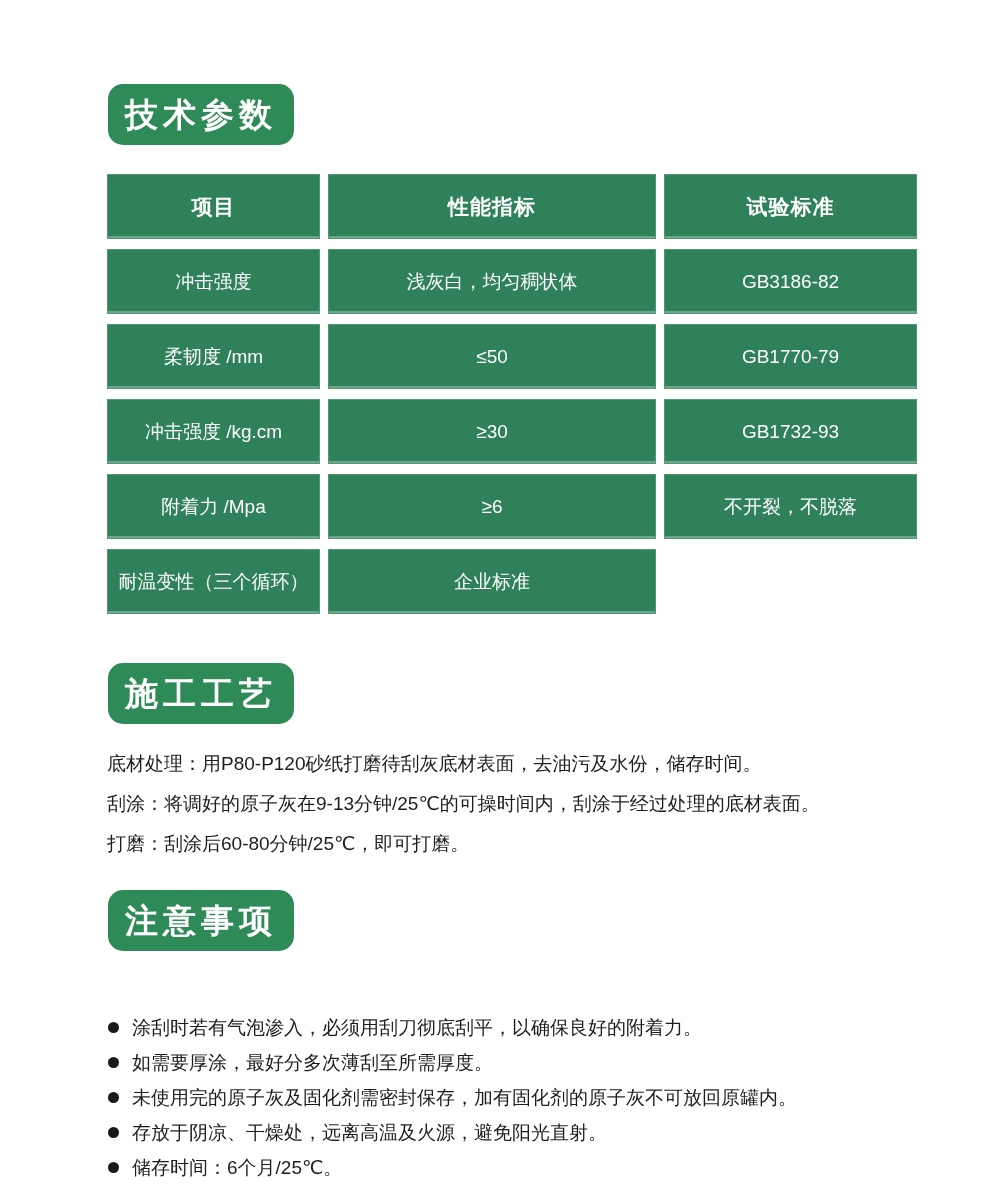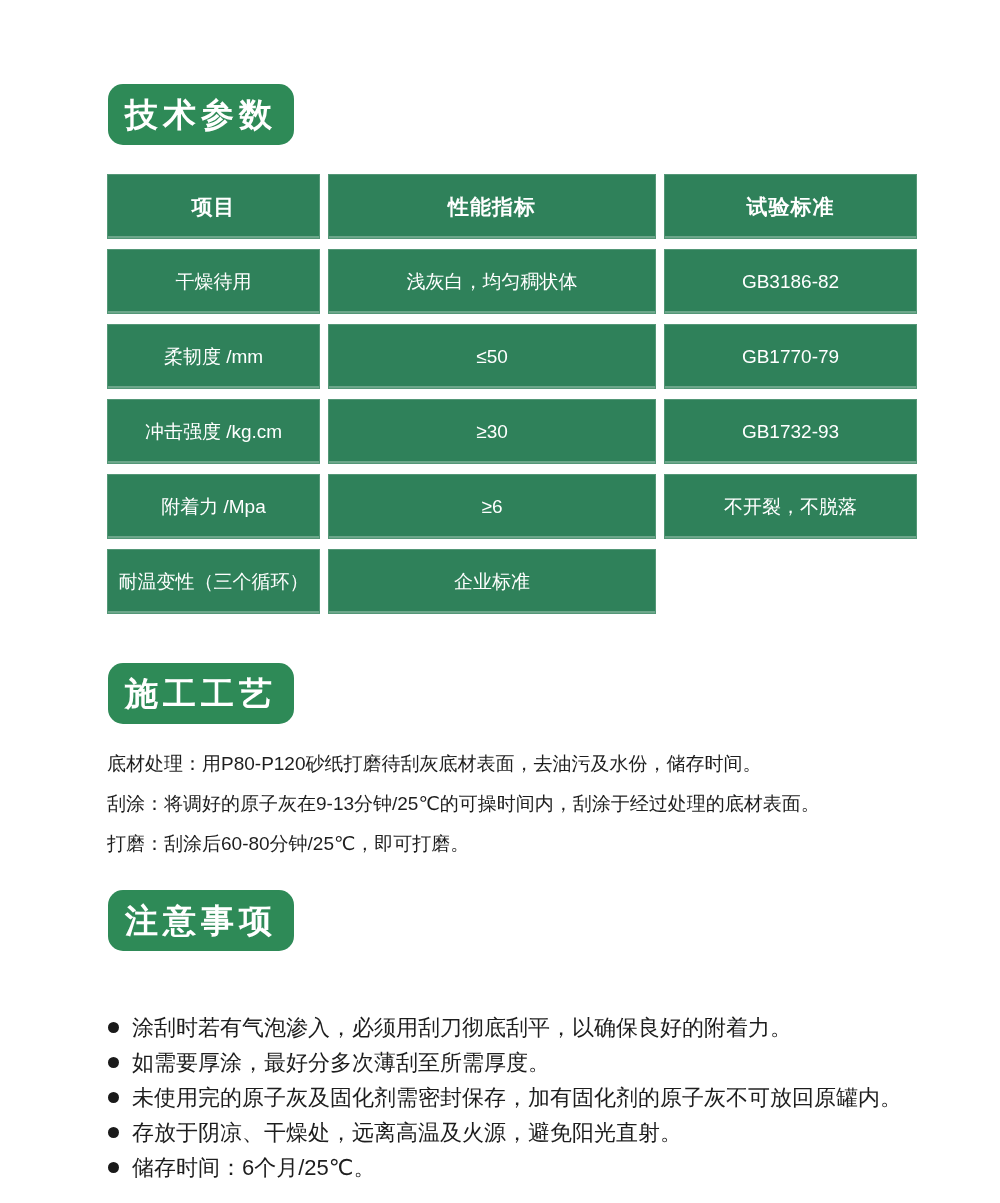--- a/index.html
+++ b/index.html
@@ -33,21 +33,21 @@
   .cell.header { font-weight:bold; font-size:21px; letter-spacing:1px; }
 
   .process-lines {
     position:absolute; left:107px; top:700px; width:830px;
     font-size:19px; color:#1d1d1d;
   }
   .process-lines p { height:40px; line-height:40px; white-space:nowrap; }
 
   .notes-list {
     position:absolute; left:108px; top:966px; width:840px;
-    list-style:none; font-size:22px; color:#1d1d1d;
+    list-style:none; font-size:19px; color:#1d1d1d;
   }
   .notes-list li { height:35px; display:flex; align-items:center; white-space:nowrap; }
   .bullet-dot {
     display:inline-block; width:11px; height:11px; border-radius:50%;
     background:#1a1a1a; margin-right:13px; flex:0 0 auto;
   }
 </style>
 </head>
 <body>
 
@@ -55,21 +55,21 @@
 
   <div class="badge badge-tech">
     <span>技术参数</span>
   </div>
 
   <div class="spec-table">
     <div class="cell header">项目</div>
     <div class="cell header">性能指标</div>
     <div class="cell header">试验标准</div>
 
-    <div class="cell">干燥待用</div>
+    <div class="cell">冲击强度</div>
     <div class="cell">浅灰白，均匀稠状体</div>
     <div class="cell">GB3186-82</div>
 
     <div class="cell">柔韧度 /mm</div>
     <div class="cell">≤50</div>
     <div class="cell">GB1770-79</div>
 
     <div class="cell">冲击强度 /kg.cm</div>
     <div class="cell">≥30</div>
     <div class="cell">GB1732-93</div>

